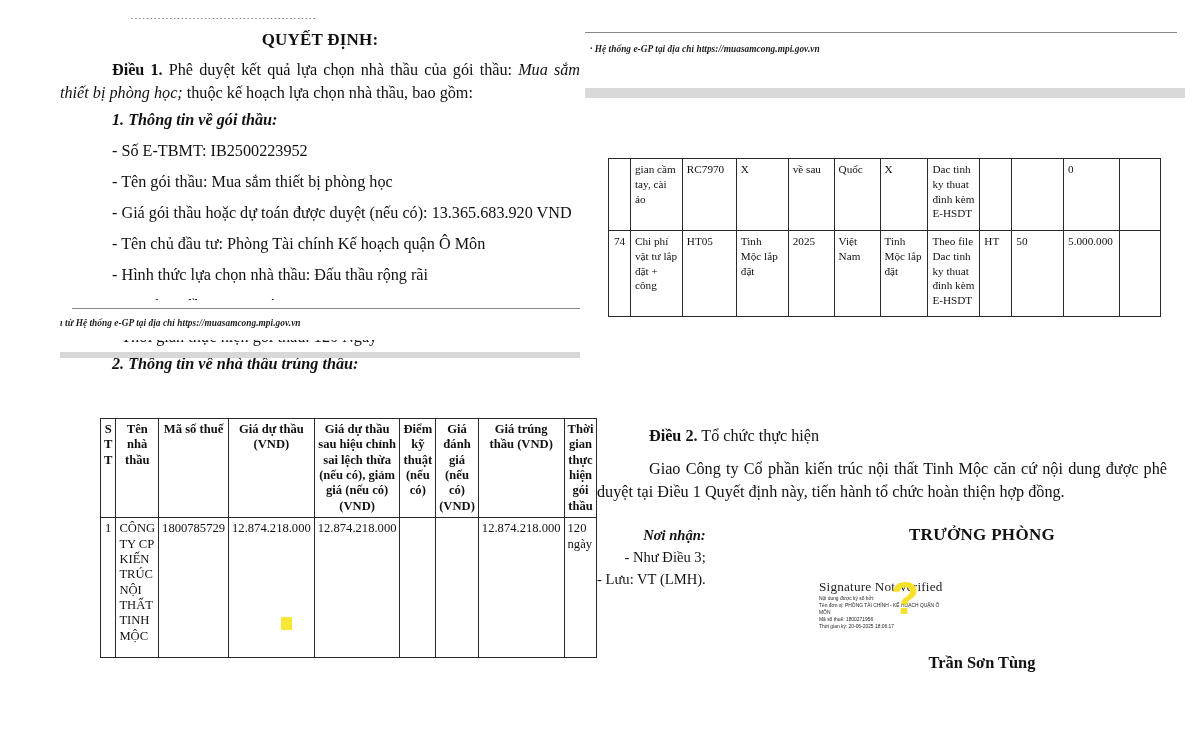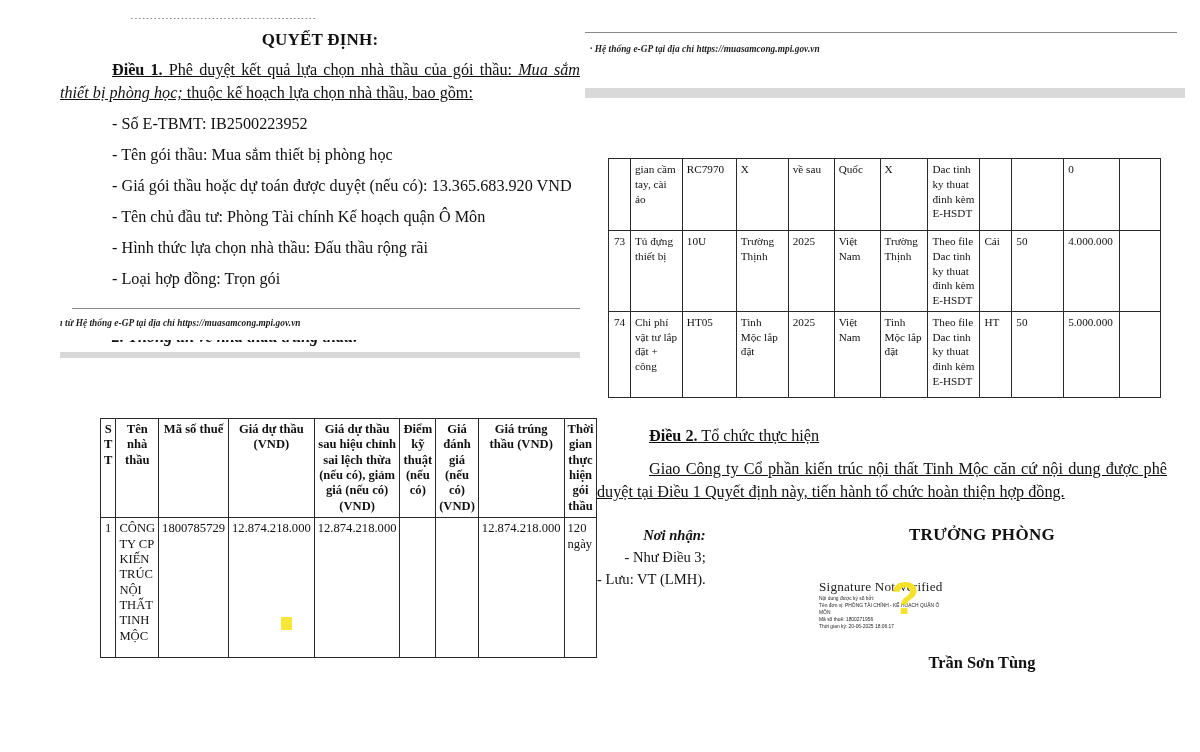--- a/index.html
+++ b/index.html
@@ -48,21 +48,21 @@
     font-size: 17px;
     letter-spacing: .2px;
     margin: 30px 0 0 0;
   }
   .para {
     font-size: 16.2px;
     line-height: 1.42;
     margin: 9px 0 0 0;
     text-align: justify;
   }
-  .para.first { text-indent: 52px; text-decoration: underline; }
+  .para.first { text-indent: 52px; }
   .b { font-weight: bold; }
   .i { font-style: italic; }
   .sub-head {
     font-size: 16.2px;
     line-height: 1.42;
     margin: 4px 0 0 52px;
     font-weight: bold;
     font-style: italic;
   }
   .bullet {
@@ -254,20 +254,21 @@
 <div class="page-frag" id="left-page-top">
 
   <div class="partial-topline">................................................</div>
 
   <div class="doc-title">QUYẾT ĐỊNH:</div>
 
   <p class="para first">
     <span class="b">Điều 1.</span><span> Phê duyệt kết quả lựa chọn nhà thầu của gói thầu: </span><span class="i">Mua sắm thiết bị phòng học;</span><span> thuộc kế hoạch lựa chọn nhà thầu, bao gồm:</span>
   </p>
 
+  <div class="sub-head">1. Thông tin về gói thầu:</div>
 
   <div class="bullet">- Số E-TBMT: IB2500223952</div>
   <div class="bullet">- Tên gói thầu: Mua sắm thiết bị phòng học</div>
   <div class="bullet">- Giá gói thầu hoặc dự toán được duyệt (nếu có): 13.365.683.920 VND</div>
   <div class="bullet">- Tên chủ đầu tư: Phòng Tài chính Kế hoạch quận Ô Môn</div>
   <div class="bullet">- Hình thức lựa chọn nhà thầu: Đấu thầu rộng rãi</div>
   <div class="bullet">- Loại hợp đồng: Trọn gói</div>
   <div class="bullet">- Thời gian thực hiện gói thầu: 120 Ngày</div>
 
   <div class="sub-head">2. Thông tin về nhà thầu trúng thầu:</div>
@@ -361,34 +362,20 @@
         <td>X</td>
         <td>về sau</td>
         <td>Quốc</td>
         <td>X</td>
         <td>Dac tinh ky thuat đinh kèm E-HSDT</td>
         <td></td>
         <td></td>
         <td>0</td>
         <td></td>
       </tr>
-      <tr style="height:80px">
-        <td class="ctr">73</td>
-        <td>Tủ đựng thiết bị</td>
-        <td>10U</td>
-        <td>Trường Thịnh</td>
-        <td>2025</td>
-        <td>Việt Nam</td>
-        <td>Trường Thịnh</td>
-        <td>Theo file Dac tinh ky thuat đinh kèm E-HSDT</td>
-        <td>Cái</td>
-        <td>50</td>
-        <td>4.000.000</td>
-        <td></td>
-      </tr>
       <tr style="height:86px">
         <td class="ctr">74</td>
         <td>Chi phí vật tư lắp đặt + công</td>
         <td>HT05</td>
         <td>Tinh Mộc lắp đặt</td>
         <td>2025</td>
         <td>Việt Nam</td>
         <td>Tinh Mộc lắp đặt</td>
         <td>Theo file Dac tinh ky thuat đinh kèm E-HSDT</td>
         <td>HT</td>

